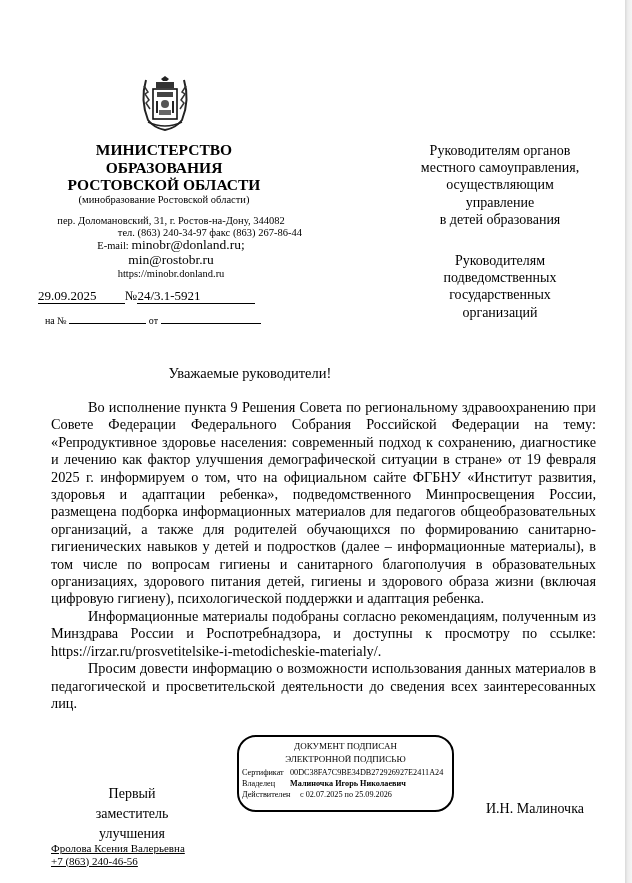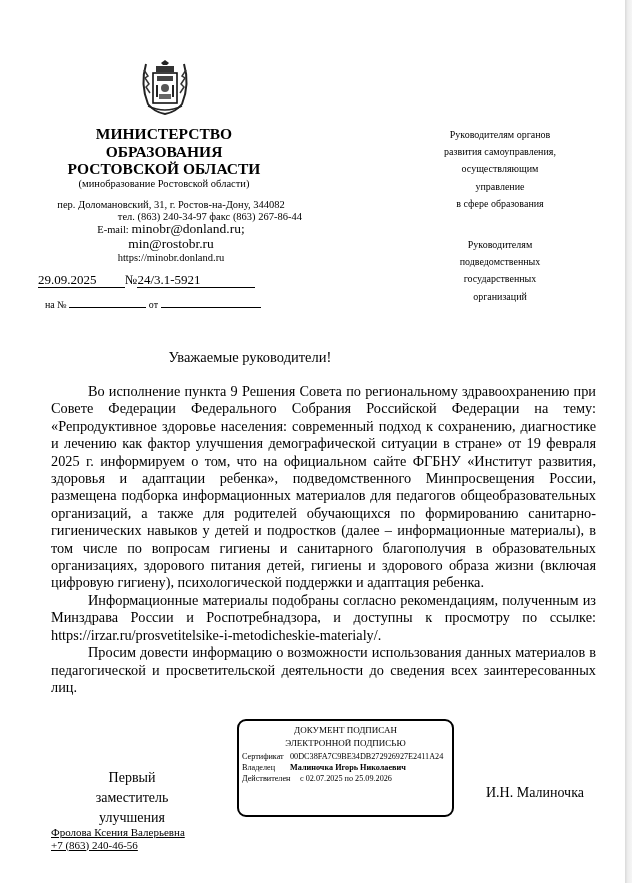--- a/index.html
+++ b/index.html
@@ -4,43 +4,43 @@
   <style>
     html, body { margin:0; padding:0; }
     body {
       width:632px; height:883px; position:relative; overflow:hidden;
       background:#ffffff; font-family:"Liberation Serif", serif; color:#000;
     }
     .page-edge {
       position:absolute; top:0; right:0; width:7px; height:883px;
       background:linear-gradient(to right,#d9d9d9,#eeeeee 40%,#f5f5f5);
     }
-    .abs { position:absolute; }
+    .abs { position:absolute;margin-top:16px; }
     .emblem { left:138px; top:58px; width:54px; height:58px; }
     .org-name {
       left:48px; width:232px; top:125px; font-weight:bold; font-size:15.5px;
       line-height:17.5px; text-align:center;
     }
     .org-short { left:48px; width:232px; top:178px; font-size:10.5px; text-align:center; }
     .contact { left:40px; width:262px; text-align:center; font-size:10.5px; line-height:12px; }
     .contact .big { font-size:13.5px; }
     .reg-line { left:38px; top:272px; font-size:13px; }
     .reg-line .u { display:inline-block; border-bottom:1px solid #000; text-align:left; line-height:14px; }
     .ref-line { left:45px; top:298px; font-size:10px; }
     .ref-line .blank { display:inline-block; border-bottom:1px solid #000; vertical-align:baseline; height:9px; }
-    .addressee { left:395px; width:210px; text-align:center; font-size:10px; line-height:17.2px; }
+    .addressee { left:395px; width:210px; text-align:center; font-size:14px; line-height:17.2px; }
     .greeting { left:0; width:500px; top:349px; text-align:center; font-size:14.5px; }
     .body-text {
       left:51px; width:545px; top:383px; font-size:14.3px; line-height:17.4px;
       text-align:justify;
     }
     .body-text p { margin:0; text-indent:37px; }
     .stamp {
-      left:237px; top:719px; width:217px; height:98px; border:2.5px solid #000;
-      border-radius:9px; box-sizing:border-box; font-size:8.2px; line-height:11px;
+      left:237px; top:719px; width:217px; height:77px; border:2.5px solid #000;
+      border-radius:19px; box-sizing:border-box; font-size:8.2px; line-height:11px;
       overflow:hidden;
     }
     .stamp .title { text-align:center; font-size:9px; line-height:12.5px; margin-top:3px; }
     .stamp .row { display:flex; white-space:nowrap; padding-left:3px;align-items:flex-end; }
     .stamp .lab { width:48px; flex:none; }
     .stamp .val-b { font-weight:bold; }
     .signer-pos { left:72px; width:120px; top:768px; text-align:center; font-size:14px; line-height:20px; }
     .signer-name { left:486px; top:785px; font-size:14px; }
     .executor { left:51px; top:826px; font-size:11px; line-height:12.5px;text-decoration:underline; }
   </style>
@@ -87,24 +87,24 @@
 </div>
 <div class="abs ref-line">
   <span>на №</span>
   <span class="blank" style="width:77px;"></span>
   <span>от</span>
   <span class="blank" style="width:100px;"></span>
 </div>
 
 <div class="abs addressee" style="top:126px;">
   <div>Руководителям органов</div>
-  <div>развития самоуправления,</div>
+  <div>местного самоуправления,</div>
   <div>осуществляющим</div>
   <div>управление</div>
-  <div>в сфере образования</div>
+  <div>в детей образования</div>
 </div>
 <div class="abs addressee" style="top:236px;">
   <div>Руководителям</div>
   <div>подведомственных</div>
   <div>государственных</div>
   <div>организаций</div>
 </div>
 
 <div class="abs greeting">Уважаемые руководители!</div>
 

